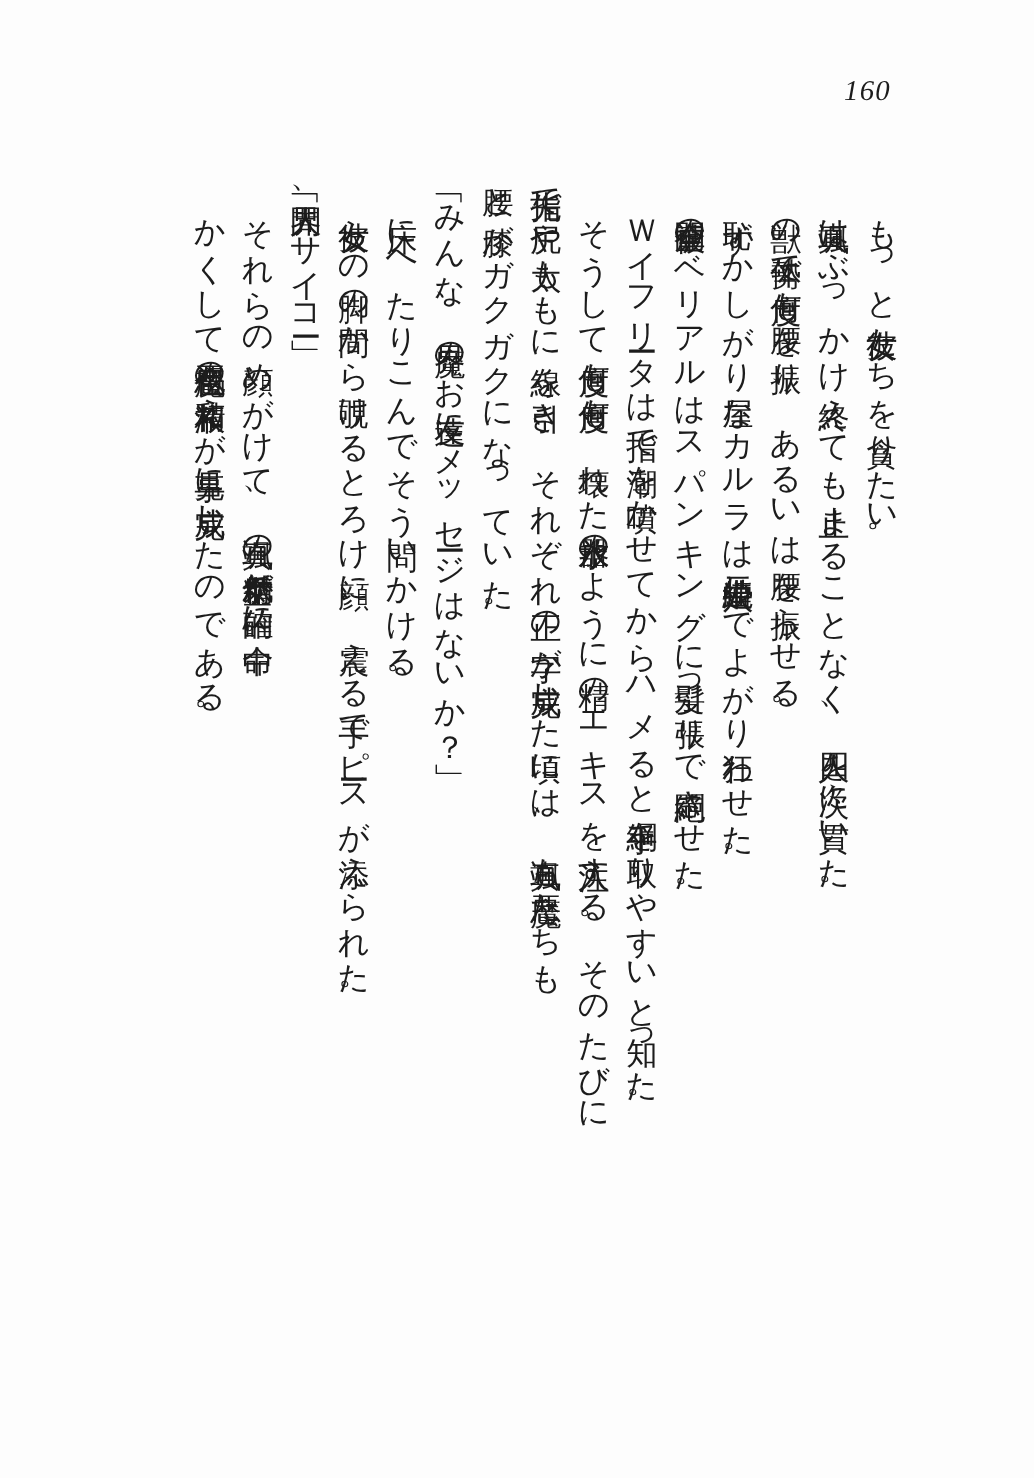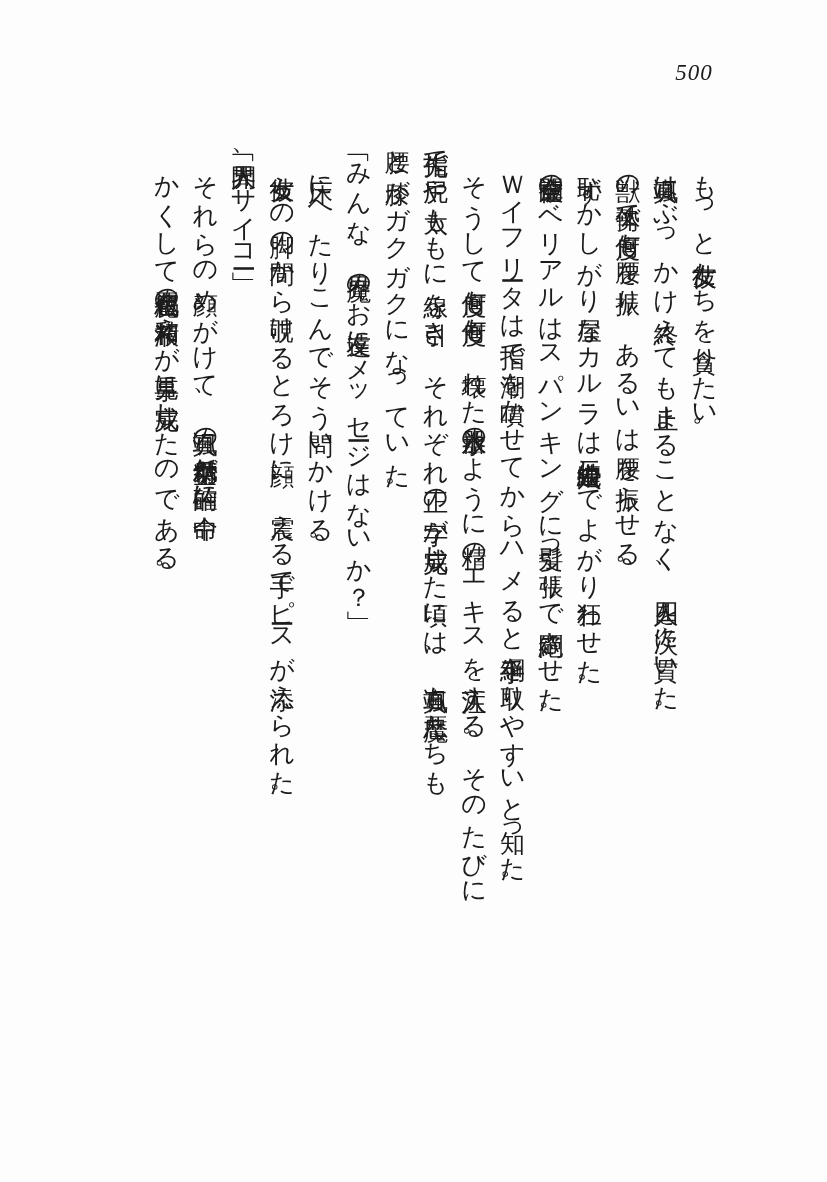--- a/index.html
+++ b/index.html
@@ -47,21 +47,21 @@
     letter-spacing: 0;
   }
   .indent-full { text-indent: 25px; }
   .indent-half { text-indent: 13px; }
   .indent-none { text-indent: 0; }
 </style>
 </head>
 <body>
 
 <div class="book-page">
-  <div class="page-number">500</div>
+  <div class="page-number">160</div>
   <div class="text-block" id="text-block">
       <p class="text-line indent-full">もっと彼女たちを貪りたい。</p>
       <p class="text-line indent-full">颯真はぶっかけ終えても止まることなく、四人を次々に貫いた。</p>
       <p class="text-line indent-full">獣の体勢で何度も腰を振り、あるいは腰を振らせる。</p>
       <p class="text-line indent-full">恥ずかしがり屋なカルラは二穴連続中出しでよがり狂わせた。</p>
       <p class="text-line indent-full">被虐全開のベリアルはスパンキングに髪引っ張りで悶絶させた。</p>
       <p class="text-line indent-full">Ｗイフリータは指で潮を噴かせてからハメると手綱を取りやすいと知った。</p>
       <p class="text-line indent-full">そうして何度も何度も、壊れた放水器のように精のエキスを注入する。そのたびに</p>
       <p class="text-line indent-none">指先で尻や太ももに線を引き、それぞれ正の字が完成した頃には、颯真も悪魔たちも</p>
       <p class="text-line indent-none">腰と膝がガクガクになっていた。</p>

